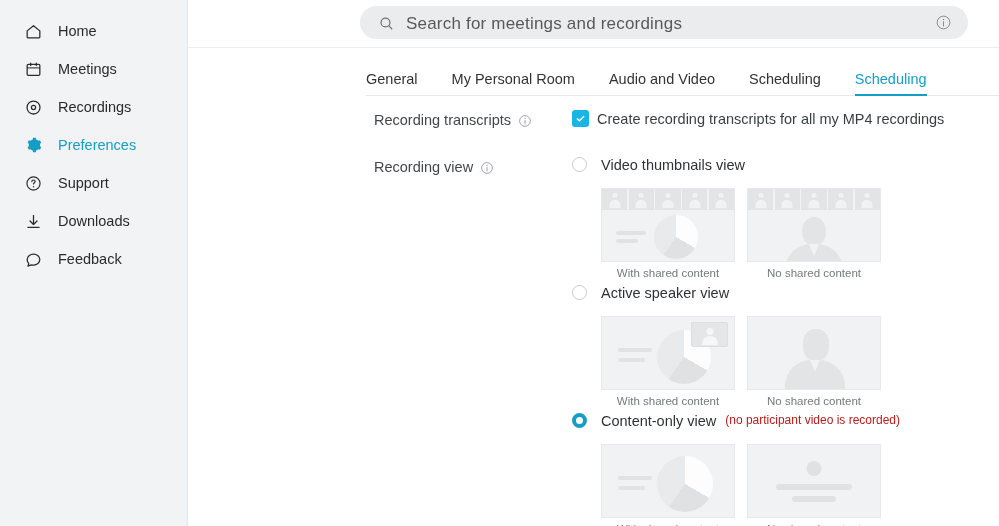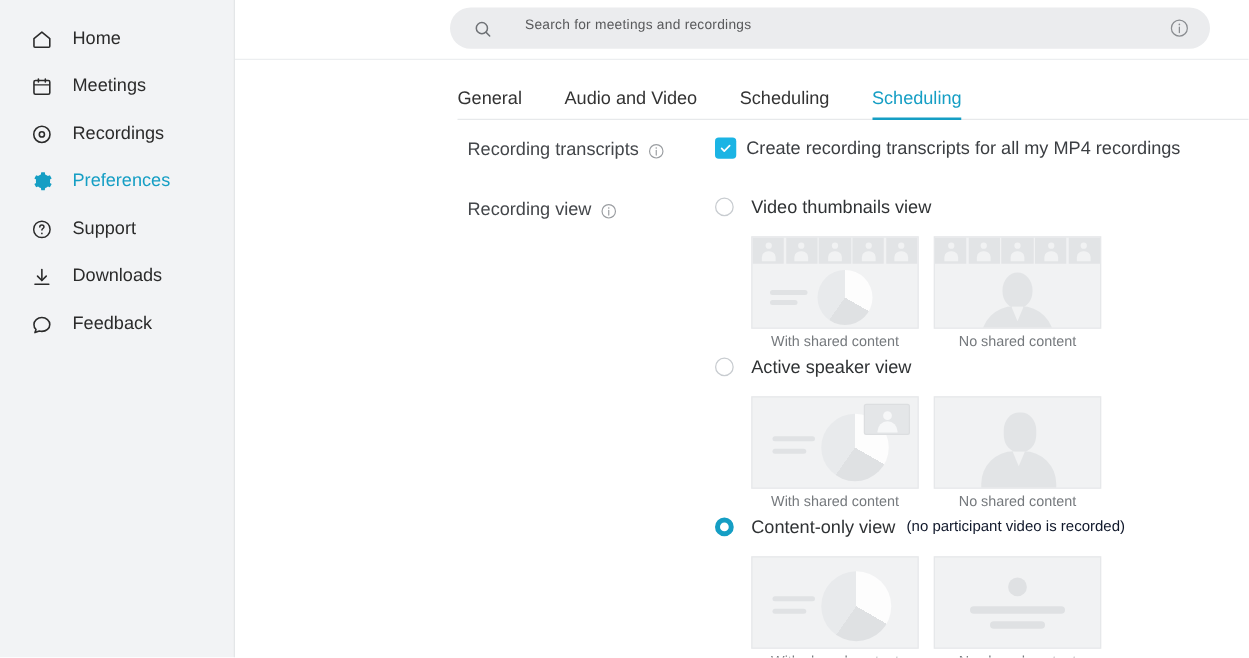--- a/index.html
+++ b/index.html
@@ -49,22 +49,22 @@
     position: absolute;
     left: 172px; top: 6px;
     width: 608px; height: 33px;
     background: #ebecee;
     border-radius: 17px;
     display: flex; align-items: center;
   }
   .search-icon { position:absolute; left: 190px; top: 15px; }
   .search-text {
     position: absolute;
-    left: 232px; top: 14px;
-    font-size: 11px; color: #58595b;
+    left: 218px; top: 14px;
+    font-size: 17px; color: #58595b;
     letter-spacing: .2px;
   }
   .search-info { position: absolute; right: 16px; top: 8px; }
 
   
   .tabs {
     position: relative;
     height: 40px;
     margin-left: 178px;
     margin-top: 8px;
@@ -125,21 +125,21 @@
   .radio {
     width: 15px; height: 15px; border-radius: 50%;
     border: 1.6px solid #c8ccd0; background: #fff;
     flex: 0 0 15px; cursor: pointer;
   }
   .radio.sel {
     border: 4px solid #159ec4;
     background: #fff;
   }
   .opt-label { margin-left: 14px; font-size: 14.5px; color: #2f3234; }
-  .opt-sub { margin-left: 9px; font-size: 12px; color: #0f172a; }
+  .opt-sub { margin-left: 9px; font-size: 12px; color: #b91c1c; }
 
   .thumbs { display: flex; margin-top: 9px; margin-left: 29px; }
   .thumb-block { margin-right: 12px; }
   .thumb {
     width: 134px; height: 74px;
     background: #f1f2f3;
     border: 1px solid #e6e8ea;
     position: relative;
     overflow: hidden;
   }
@@ -331,20 +331,21 @@
         <svg width="17" height="17" viewBox="0 0 24 24" fill="none" stroke="#6f7276" stroke-width="1.7" stroke-linecap="round">
             <circle cx="10.6" cy="10.6" r="6.3"></circle>
             <path d="m15.4 15.4 4 4"></path>
           </svg>
       </span>
       <span class="search-text">Search for meetings and recordings</span>
     </div>
 
     <div class="tabs">
       <div class="tab">General</div>
+      <div class="tab">My Personal Room</div>
       <div class="tab">Audio and Video</div>
       <div class="tab">Scheduling</div>
       <div class="tab active">Scheduling</div>
     </div>
 
     <div class="content">
 
       <div class="row" style="margin-bottom:28px;">
         <div class="label-col">
           <span class="lbl-txt">Recording transcripts</span>

